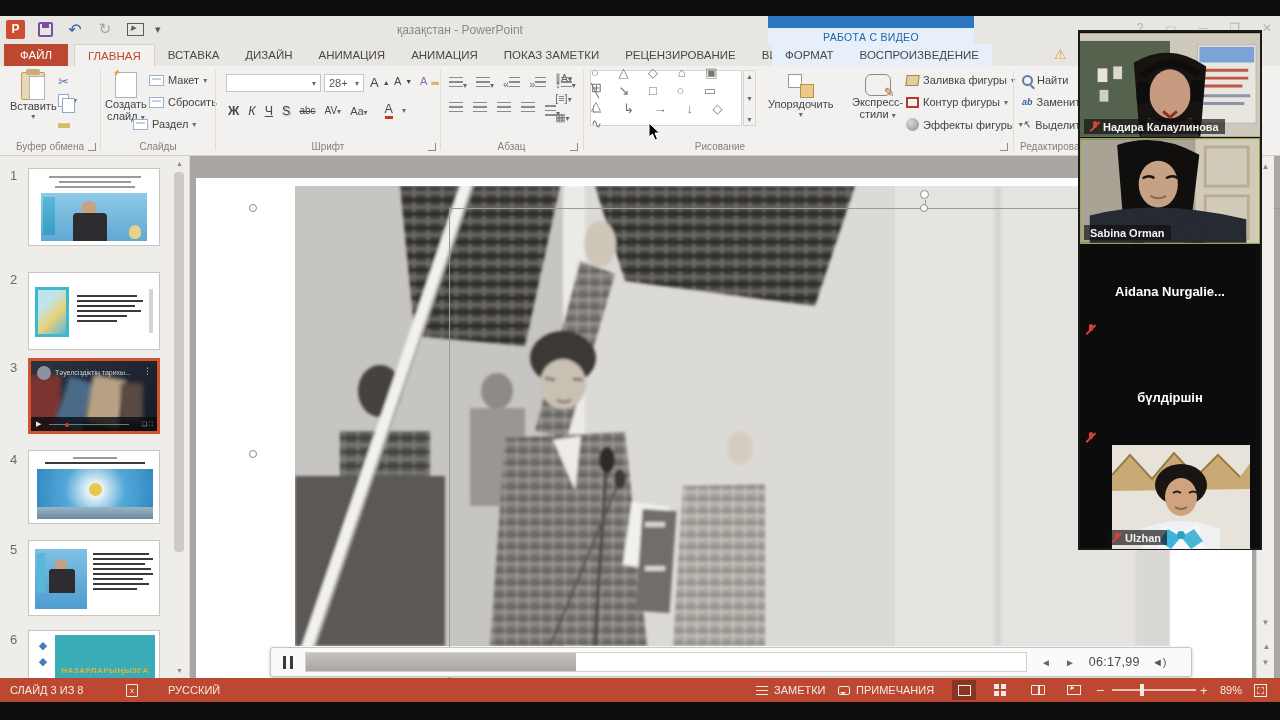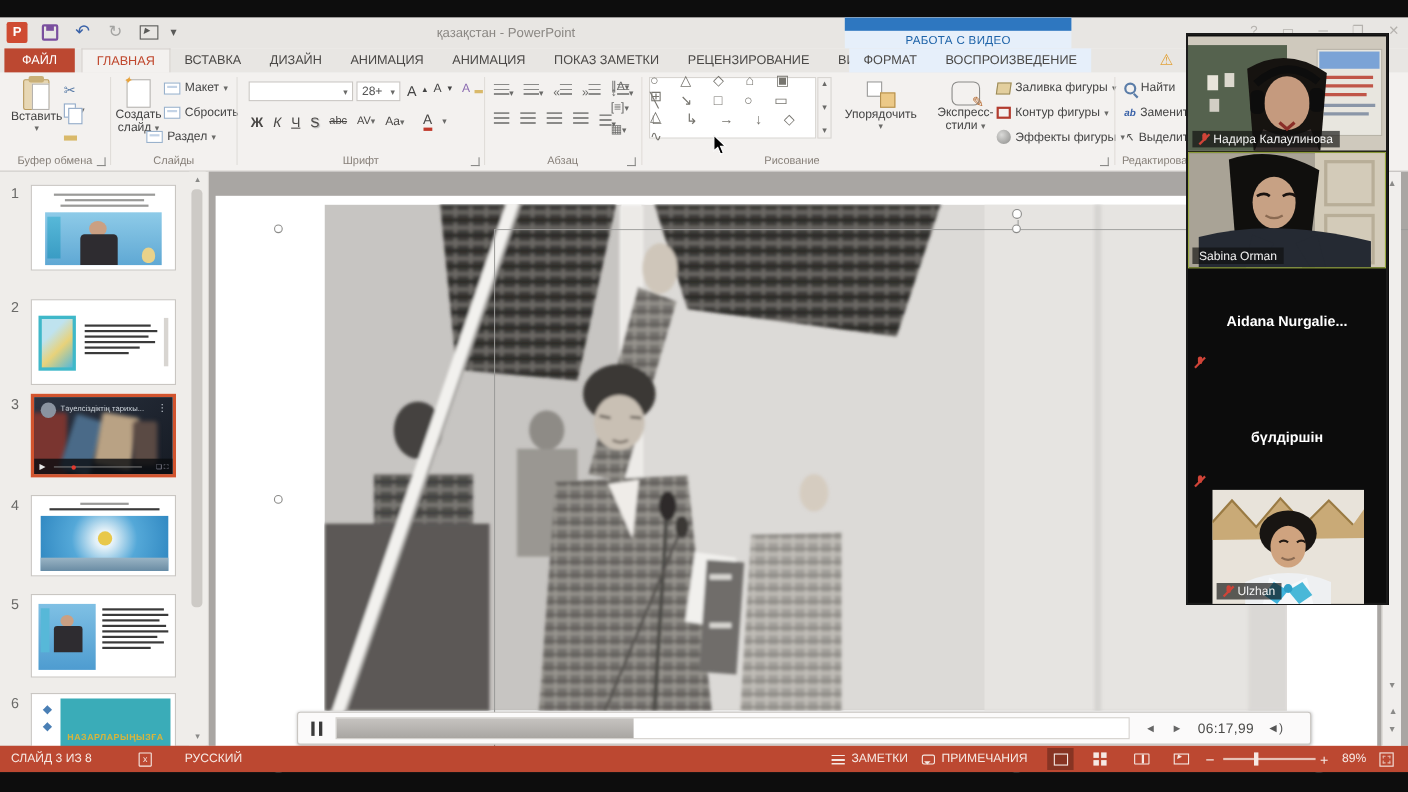--- a/index.html
+++ b/index.html
@@ -164,21 +164,21 @@
   .vb-mon::after { content:"▸"; position:absolute; left:2px; top:-3.5px; font-size:8px; color:#f6e9e4; }
   .zoom-track { position:absolute; top:11px; left:1112px; width:84px; height:1.5px; background:#e7c2b6; }
   .zoom-thumb { position:absolute; top:6px; left:1140px; width:4px; height:12px; background:#f6e9e4; }
   .fit-ic { width:13px; height:13px; border:1.5px solid #f6e9e4; position:relative; }
   .fit-ic::after { content:""; position:absolute; left:2px; top:2px; right:2px; bottom:2px;
                    border:1px dashed rgba(246,233,228,.7); }
 
   
   .call-panel { position:absolute; left:1078px; top:30px; width:184px; height:520px; background:#0c0c0c;
                 border:2px solid #1a1a1a; z-index:50; }
-  .tile { position:absolute; left:0; width:180px; overflow:hidden; }
+  .tile { position:absolute; left:0; width:180px; overflow:hidden;font-weight:bold; }
   .chip { position:absolute; left:4px; bottom:4px; background:rgba(15,15,15,.66); color:#f2f2f2;
           font-size:11px; padding:1.5px 6px; display:flex; align-items:center; gap:4px; }
   .mic-off { position:relative; width:9px; height:12px; display:inline-block; }
   .mic-off::before { content:""; position:absolute; left:3px; top:0; width:4px; height:7px; background:#d04438; border-radius:2px; }
   .mic-off::after { content:""; position:absolute; left:4px; top:-1px; width:1.5px; height:13px; background:#d04438; transform:rotate(45deg); }
   .name-only { position:absolute; left:0; width:180px; text-align:center; color:#fff; font-size:13px; font-weight:bold; }
   .tile-mic { position:absolute; left:6px; }
   .active-spk { outline:1.5px solid #97a83e; outline-offset:-1.5px; }
 
   .cursor { position:absolute; left:648px; top:122px; z-index:100; }
@@ -680,21 +680,21 @@
         <span>Sabina Orman</span>
       </span>
     </div>
 
     <span class="name-only" style="top:252px;">Aidana  Nurgalie...</span>
     <i class="mic-off tile-mic" style="top:292px;"></i>
 
     <span class="name-only" style="top:358px;">бүлдіршін</span>
     <i class="mic-off tile-mic" style="top:400px;"></i>
 
-    <div class="tile" style="top:413px;left:22px;width:148px;height:104px;">
+    <div class="tile" style="top:413px;left:22px;width:148px;height:104px;text-align:right;">
       <svg width="138" height="104" viewBox="0 0 138 104">
         <rect width="138" height="104" fill="#e8e3da"></rect>
         <path d="M0,30 L18,10 L40,34 L62,8 L84,32 L106,10 L128,32 L138,18 L138,44 L0,46 Z" fill="#c3a065" opacity=".85"></path>
         <path d="M0,30 L18,10 L40,34 L62,8 L84,32 L106,10 L128,32" stroke="#9a7b44" stroke-width="2" fill="none"></path>
         <ellipse cx="69" cy="40" rx="26" ry="21" fill="#181512"></ellipse>
         <ellipse cx="69" cy="52" rx="16" ry="19" fill="#cfa37f"></ellipse>
         <path d="M61,48 q4,-3 8,0 M77,48 q4,-3 8,0" stroke="#231a14" stroke-width="2" fill="none"></path>
         <path d="M63,62 q6,4 12,0" stroke="#8a6a52" stroke-width="2" fill="none"></path>
         <path d="M30,84 q39,-16 78,0 l0,20 h-78 Z" fill="#eef0f2"></path>
         <path d="M52,80 l17,8 17,-8 6,24 h-46 Z" fill="#f6f8fa"></path>

